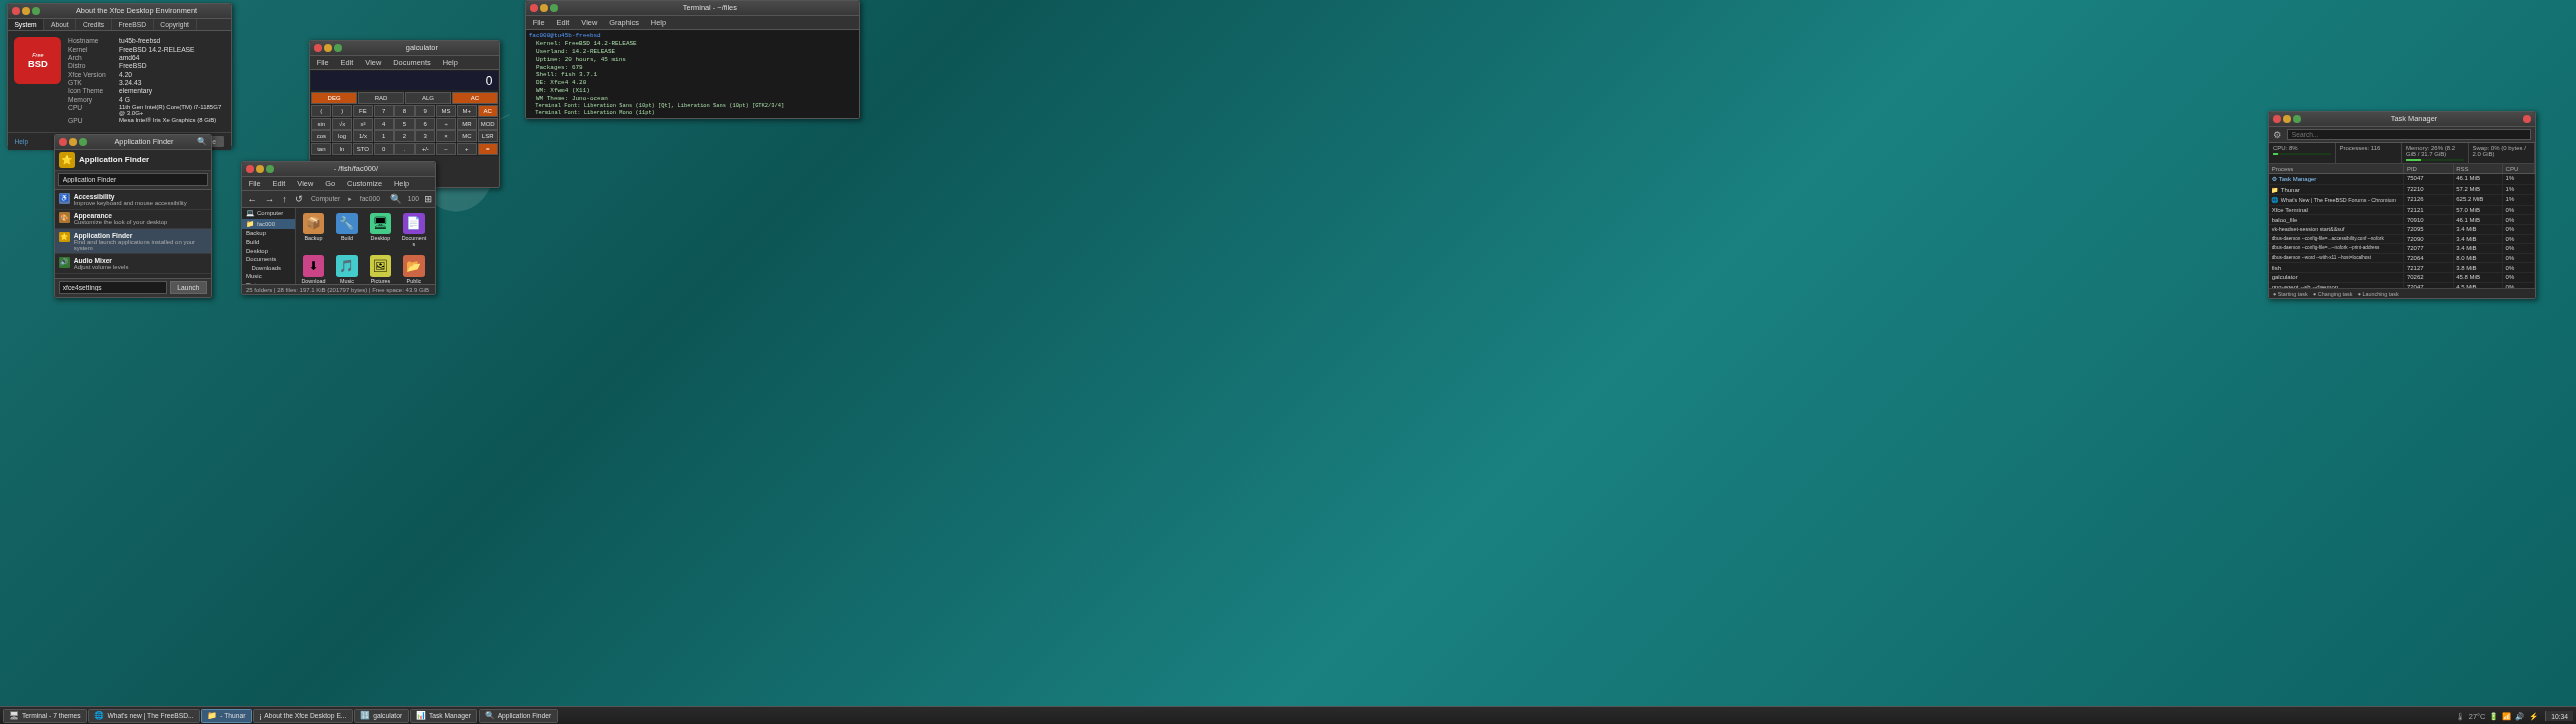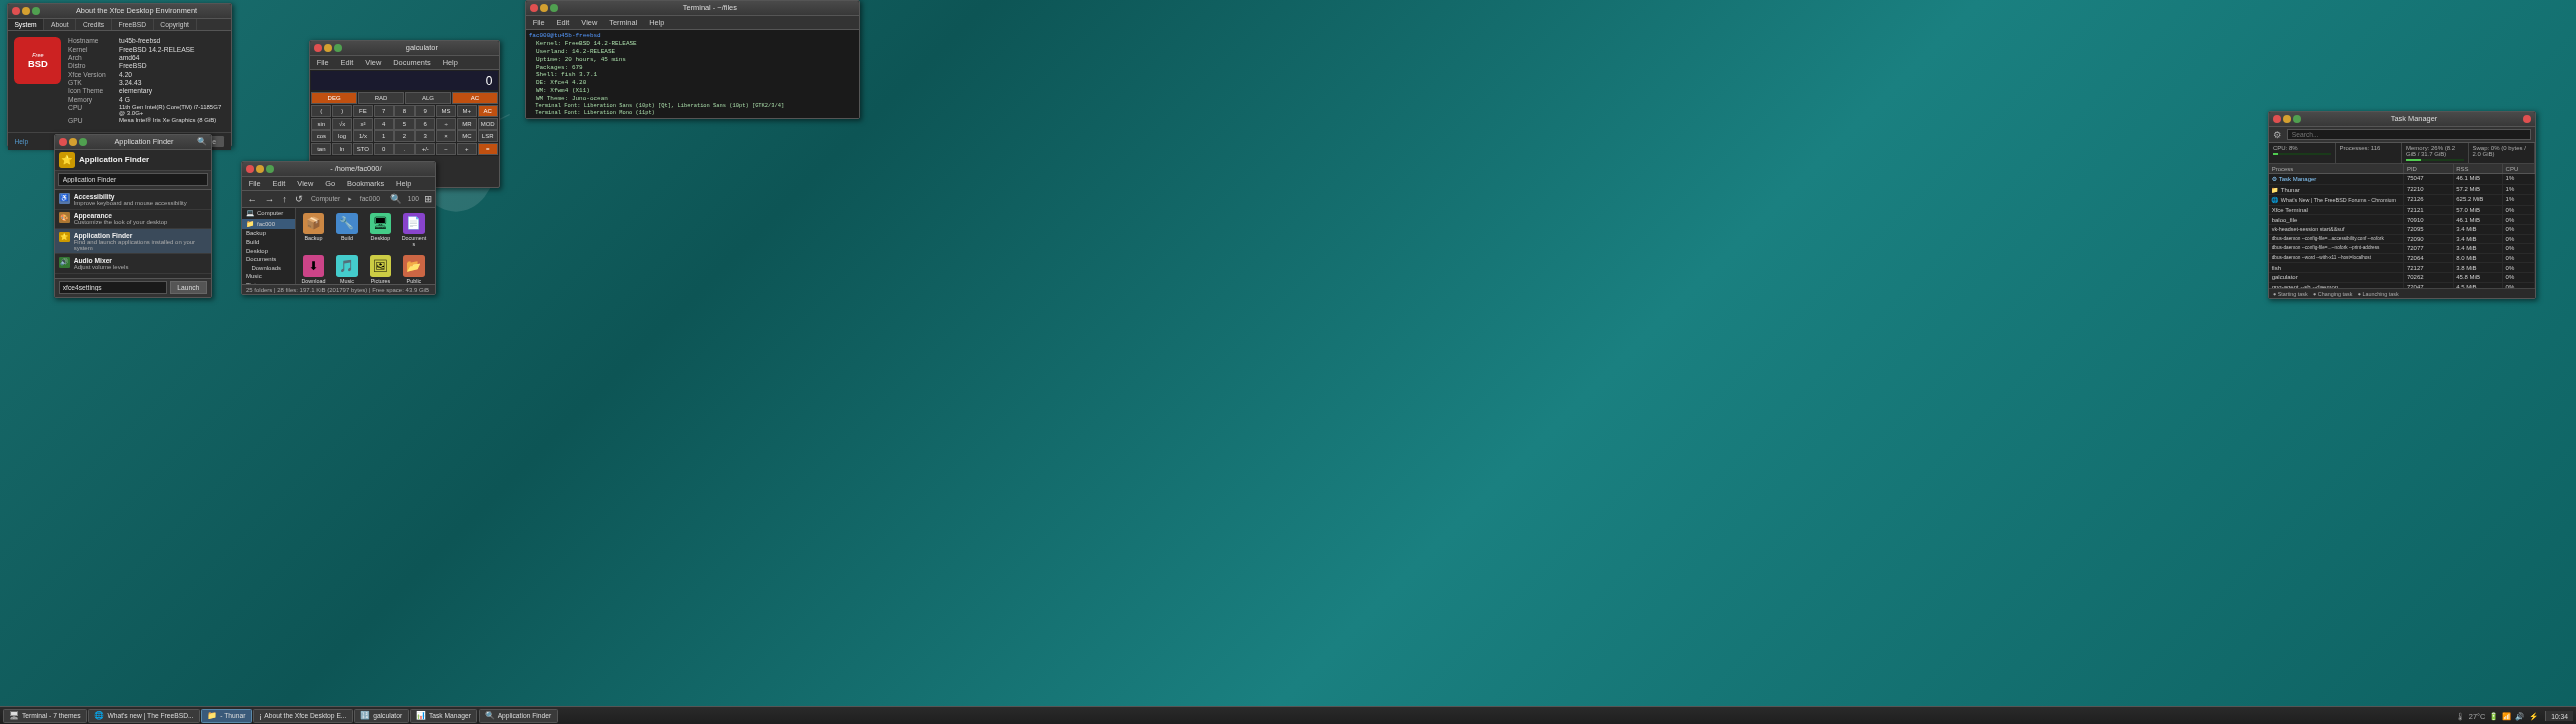--- a/index.html
+++ b/index.html
@@ -800,28 +800,28 @@
     </div>
   </div>
 
   <div class="window" style="top:161px; left:241px; width:195px; height:134px;">
     <div class="window-titlebar">
       <div class="window-controls">
         <button class="wc-btn wc-close"></button>
         <button class="wc-btn wc-min"></button>
         <button class="wc-btn wc-max"></button>
       </div>
-      <span class="window-title">- /home/fac000/</span>
+      <span class="window-title">- /fish/fac000/</span>
     </div>
     <div class="xfwm-menubar">
       <span class="menu-item">File</span>
       <span class="menu-item">Edit</span>
       <span class="menu-item">View</span>
       <span class="menu-item">Go</span>
-      <span class="menu-item">Bookmarks</span>
+      <span class="menu-item">Customize</span>
       <span class="menu-item">Help</span>
     </div>
 
     <div class="thunar-toolbar">
       <button class="toolbar-btn">←</button>
       <button class="toolbar-btn">→</button>
       <button class="toolbar-btn">↑</button>
       <button class="toolbar-btn">↺</button>
       <span style="color:#aaa; font-size:6.7px; padding:1.3px 2.7px;">Computer</span>
       <span style="color:#aaa; font-size:6.7px; padding:1.3px 2.7px;">▸</span>
@@ -913,21 +913,21 @@
         <button class="wc-btn wc-close"></button>
         <button class="wc-btn wc-min"></button>
         <button class="wc-btn wc-max"></button>
       </div>
       <span class="window-title">Terminal - ~/files</span>
     </div>
     <div class="xfwm-menubar">
       <span class="menu-item">File</span>
       <span class="menu-item">Edit</span>
       <span class="menu-item">View</span>
-      <span class="menu-item">Terminal</span>
+      <span class="menu-item">Graphics</span>
       <span class="menu-item">Help</span>
     </div>
     <div class="terminal-content">
       <div class="terminal-line" style="color:#5599ff;">fac000@tu45b-freebsd</div>
       <div class="terminal-line" style="color:#aaddaa;">  Kernel: FreeBSD 14.2-RELEASE</div>
       <div class="terminal-line" style="color:#aaddaa;">  Userland: 14.2-RELEASE</div>
       <div class="terminal-line" style="color:#aaddaa;">  Uptime: 20 hours, 45 mins</div>
       <div class="terminal-line" style="color:#aaddaa;">  Packages: 679</div>
       <div class="terminal-line" style="color:#aaddaa;">  Shell: fish 3.7.1</div>
       <div class="terminal-line" style="color:#aaddaa;">  DE: Xfce4 4.20</div>

